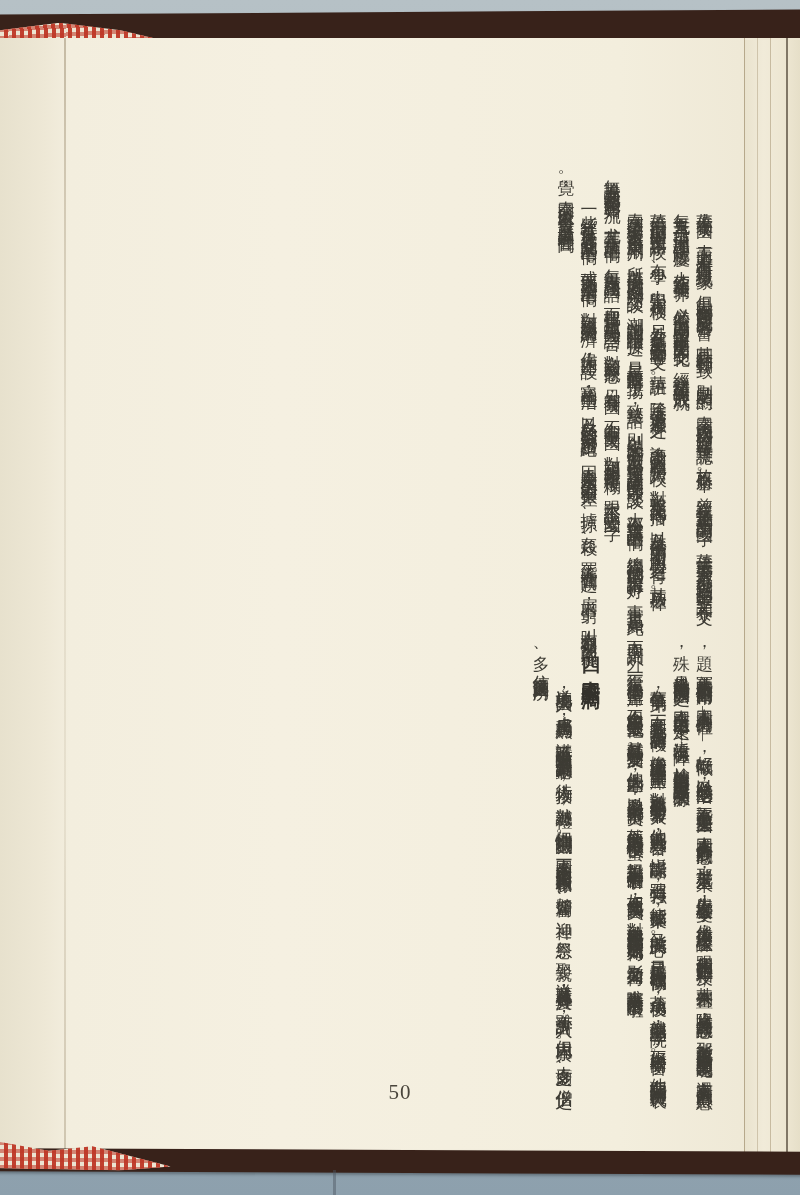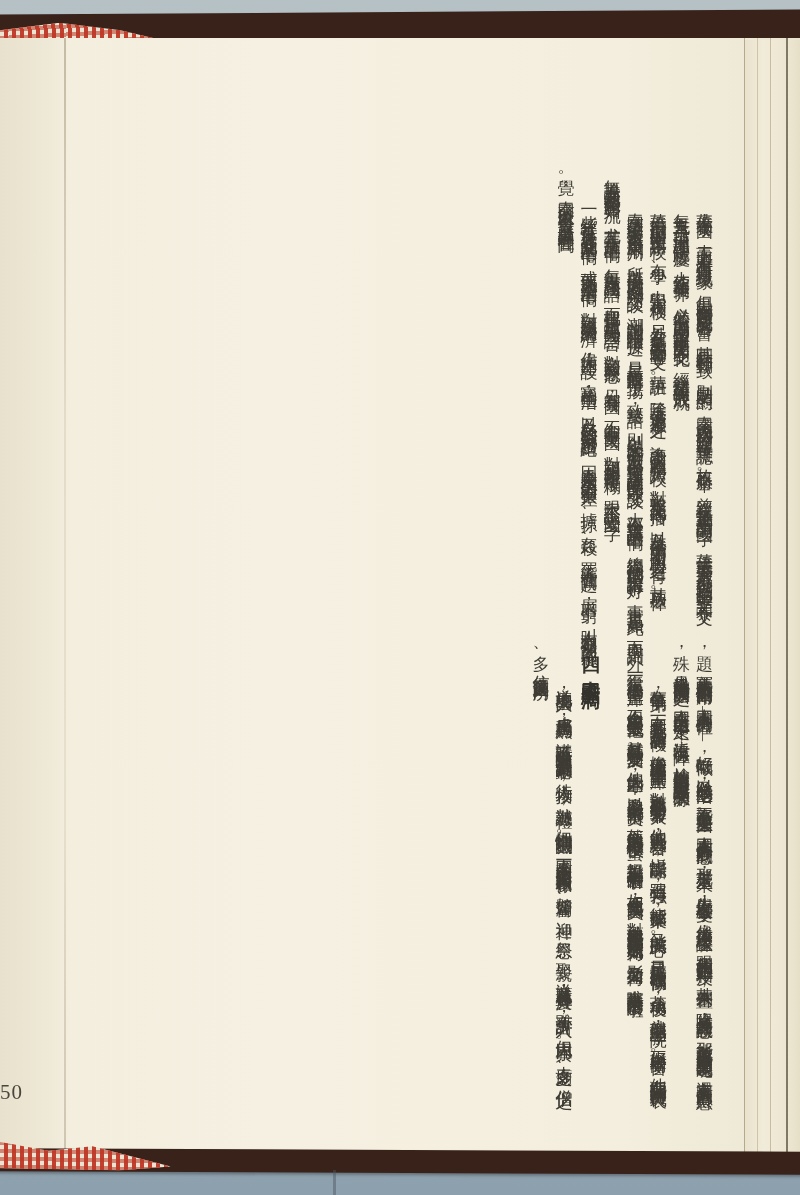--- a/index.html
+++ b/index.html
@@ -57,21 +57,21 @@
   .band2{top:604px;left:90px;width:626px;height:438px;
     font-size:17px;line-height:23.1px;letter-spacing:1.3px;}
   .band p{margin:0;}
   .ind{text-indent:2em;}
   .section-heading{
     margin:0;font-size:19px;font-weight:bold;color:#34322c;
     letter-spacing:2.5px;
     margin-block-start:21px;margin-block-end:4px;
   }
   .page-number{
-    position:absolute;left:0;top:1042px;width:800px;text-align:left;
+    position:absolute;left:0;top:1042px;width:800px;text-align:center;
     font-size:21px;color:#49453c;letter-spacing:1px;
   }
   .desk-seam{
     position:absolute;left:333px;top:1170px;width:3px;height:25px;
     background:rgba(75,85,95,.45);
   }
 </style>
 </head>
 <body>
 

